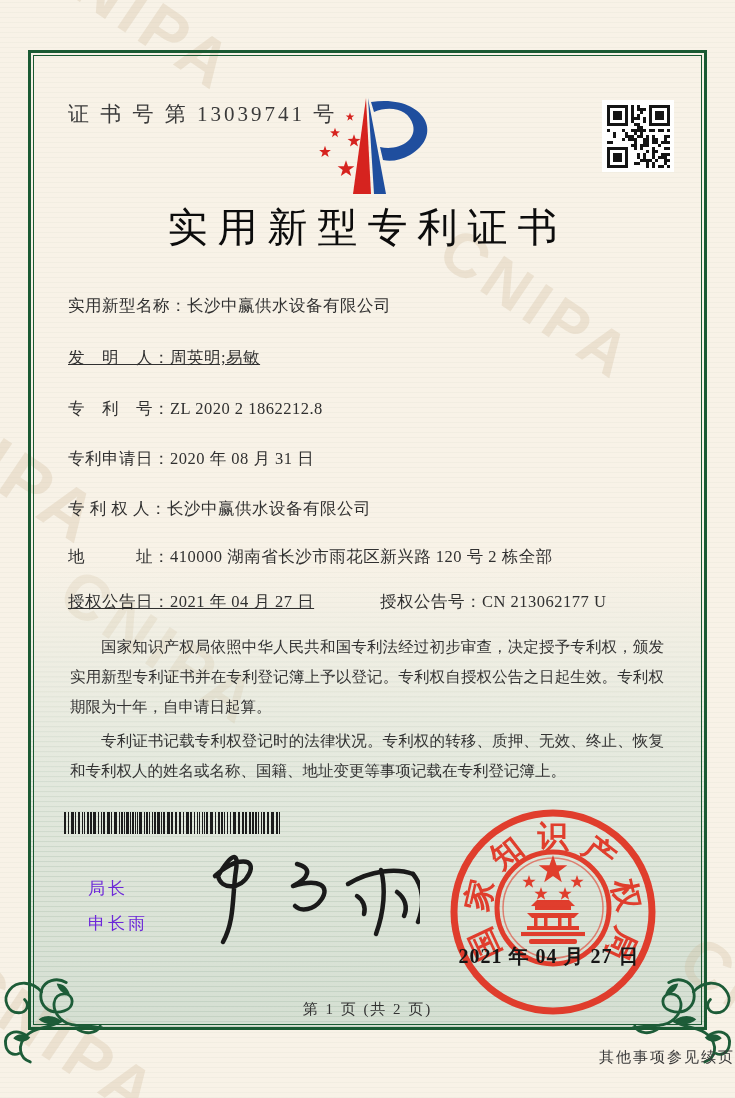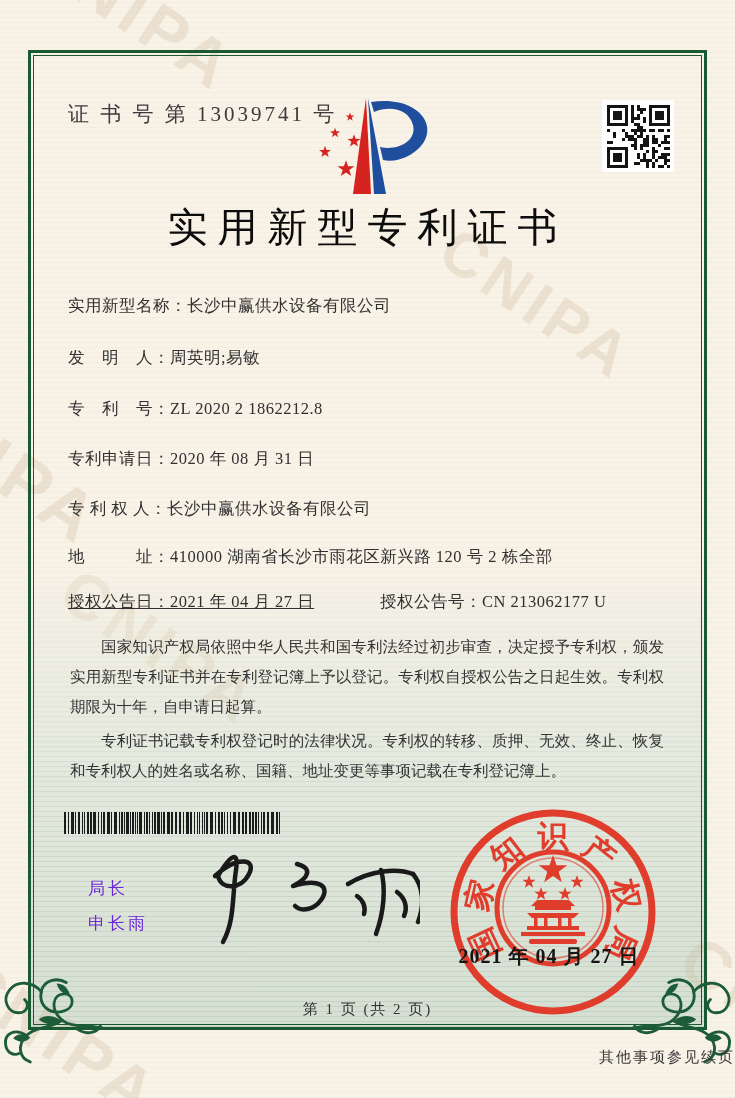--- a/index.html
+++ b/index.html
@@ -41,21 +41,21 @@
   .cert-no{position:absolute;left:68px;top:100px;font-size:21px;letter-spacing:3px;color:#3a3a3a;}
   .qr-wrap{position:absolute;left:602px;top:100px;width:72px;height:72px;background:#fff;
            display:flex;align-items:center;justify-content:center;}
   .logo{position:absolute;left:297px;top:94px;width:150px;height:105px;}
   .title{
     position:absolute;left:0;top:200px;width:100%;text-align:center;
     font-size:40px;font-weight:normal;letter-spacing:10px;color:#0c0c0c;
   }
   
   .field{position:absolute;left:68px;font-size:16.5px;color:#303030;letter-spacing:.5px;white-space:nowrap;}
-  .f1{top:295px;} .f2{top:347px;} .f3{top:398px;} .f4{top:448px;} .f5{top:498px;} .f6{top:546px;}
+  .f1{top:295px;} .f2{top:347px;text-decoration:underline;} .f3{top:398px;} .f4{top:448px;} .f5{top:498px;} .f6{top:546px;}
   .f7a{top:591px;text-decoration:underline;} .f7b{top:591px;left:380px;}
   
   .body-text{position:absolute;left:66px;top:628px;width:602px;font-size:15.5px;line-height:1.94;color:#333;text-align:justify;}
   .body-text p{margin:4px;text-indent:2em;}
   
   .barcode{position:absolute;left:64px;top:812px;width:222px;height:22px;}
   .director{position:absolute;left:88px;top:872px;font-family:"Liberation Sans","DejaVu Sans",sans-serif;
             font-size:17px;color:#6d28d9;letter-spacing:3px;line-height:2.05;}
   .signature{position:absolute;left:185px;top:842px;width:235px;height:115px;}
   .seal{position:absolute;left:447px;top:806px;width:212px;height:212px;}

